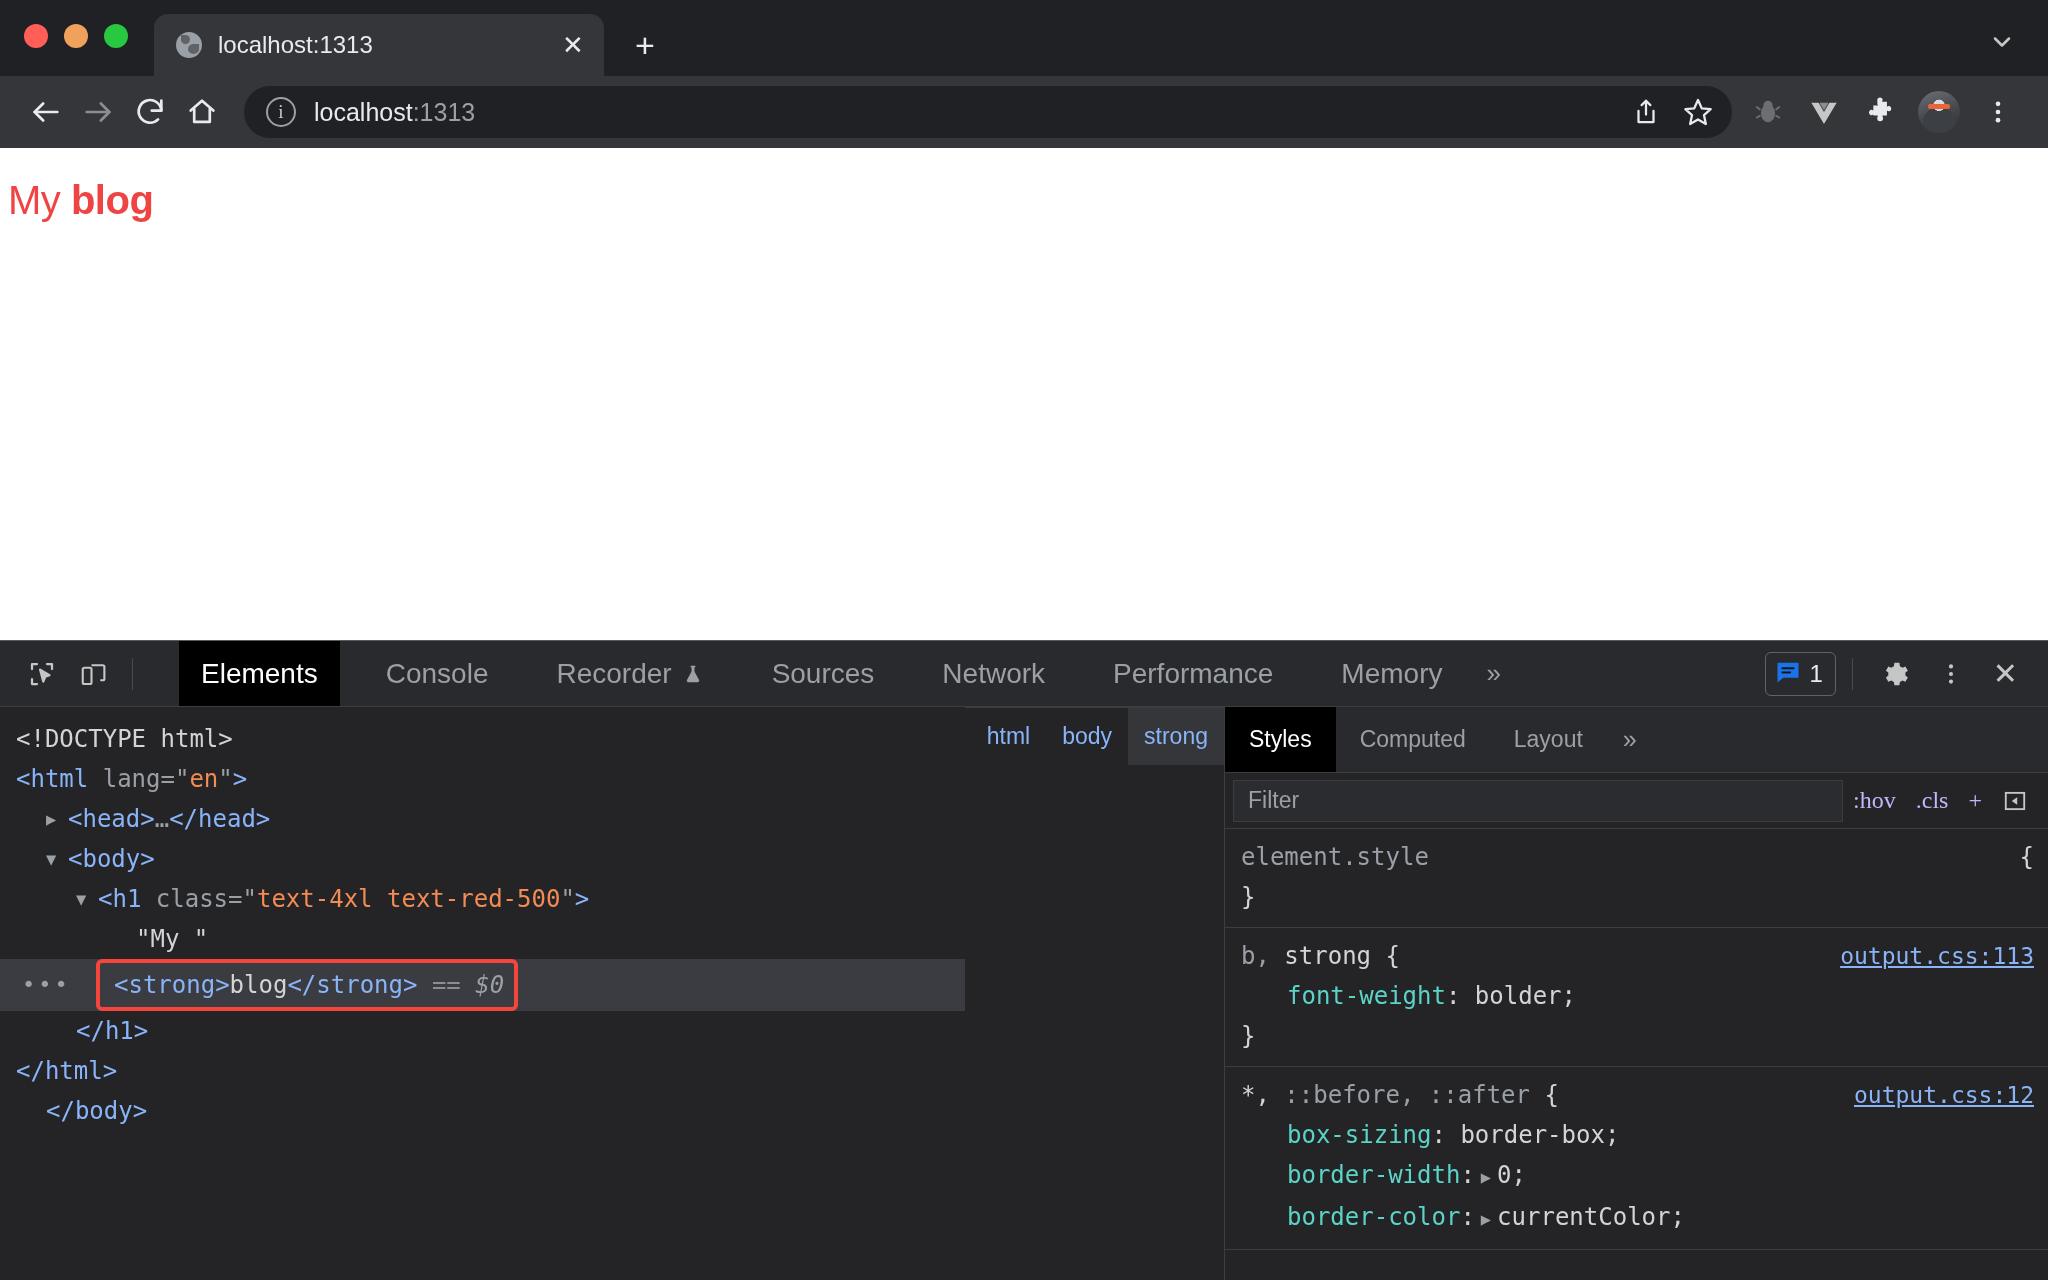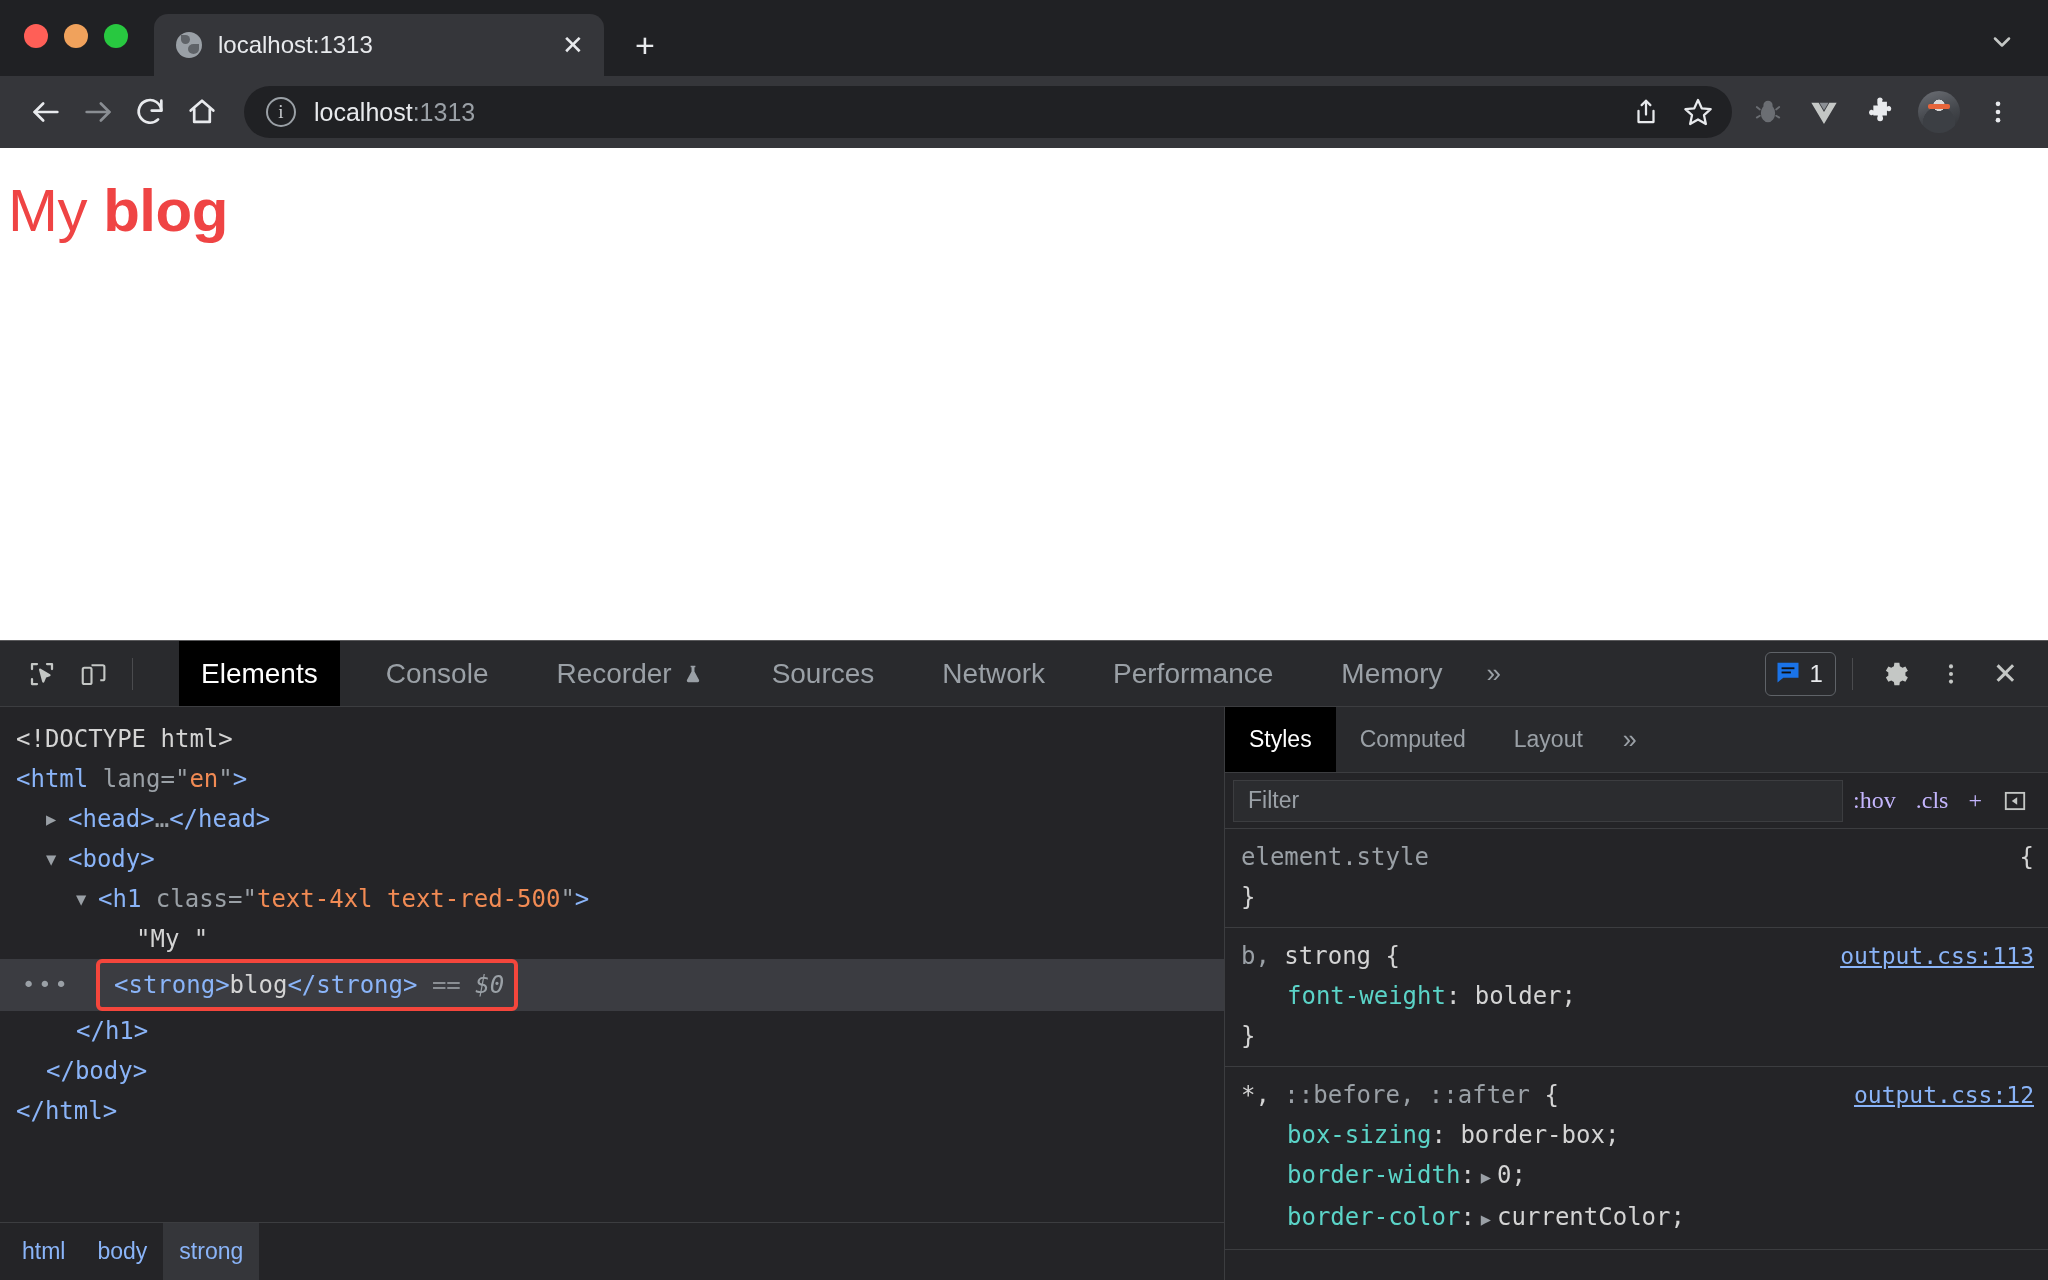--- a/index.html
+++ b/index.html
@@ -132,21 +132,21 @@
   }
 
   
   #page-viewport {
     background: #ffffff;
     height: 492px;
     padding: 30px 0 0 8px;
     overflow: hidden;
   }
   #page-heading {
-    font-size: 60px;
+    font-size: 40px;
     color: #ef4444;
     font-weight: 400;
     line-height: 1.1;
     letter-spacing: -0.5px;
   }
   #page-heading strong { font-weight: bolder; }
 
   
   #devtools {
     height: 640px;
@@ -192,21 +192,21 @@
   }
   #dt-issues-count { color: #e8eaed; font-size: 24px; }
   #dt-close-btn { color: #c4c7c5; font-size: 30px; padding: 0 12px; }
 
   #dt-body { flex: 1 1 auto; display: flex; min-height: 0; }
 
   
   #dom-pane {
     width: 1224px; flex: 0 0 1224px;
     background: #242427;
-    display: flex; flex-direction: column;
+    display: flex; flex-direction: row;
     min-width: 0;
   }
   #dom-tree {
     flex: 1 1 auto;
     font-family: "DejaVu Sans Mono", monospace;
     font-size: 24px;
     line-height: 40px;
     color: #d4d4d4;
     padding-top: 12px;
     overflow: hidden;
@@ -553,26 +553,26 @@
 
         <div class="dom-row selected">
           <span class="row-dots">•••</span>
           <span class="sel-wrap"><span class="tag">&lt;strong&gt;</span><span class="txt">blog</span><span class="tag">&lt;/strong&gt;</span><span class="txt">&nbsp;</span><span class="eqmark">==</span><span class="txt">&nbsp;</span><span class="dollar">$0</span></span>
         </div>
 
         <div class="dom-row ind2">
           <span class="tag">&lt;/h1&gt;</span>
         </div>
 
+        <div class="dom-row">
+          <span class="tag">&lt;/html&gt;</span>
+        </div>
+
         <div class="dom-row ind1">
           <span class="tag">&lt;/body&gt;</span>
-        </div>
-
-        <div class="dom-row">
-          <span class="tag">&lt;/html&gt;</span>
         </div>
       </div>
 
       <div id="dom-breadcrumb">
         <div class="crumb">html</div>
         <div class="crumb">body</div>
         <div class="crumb active">strong</div>
       </div>
     </div>
 

